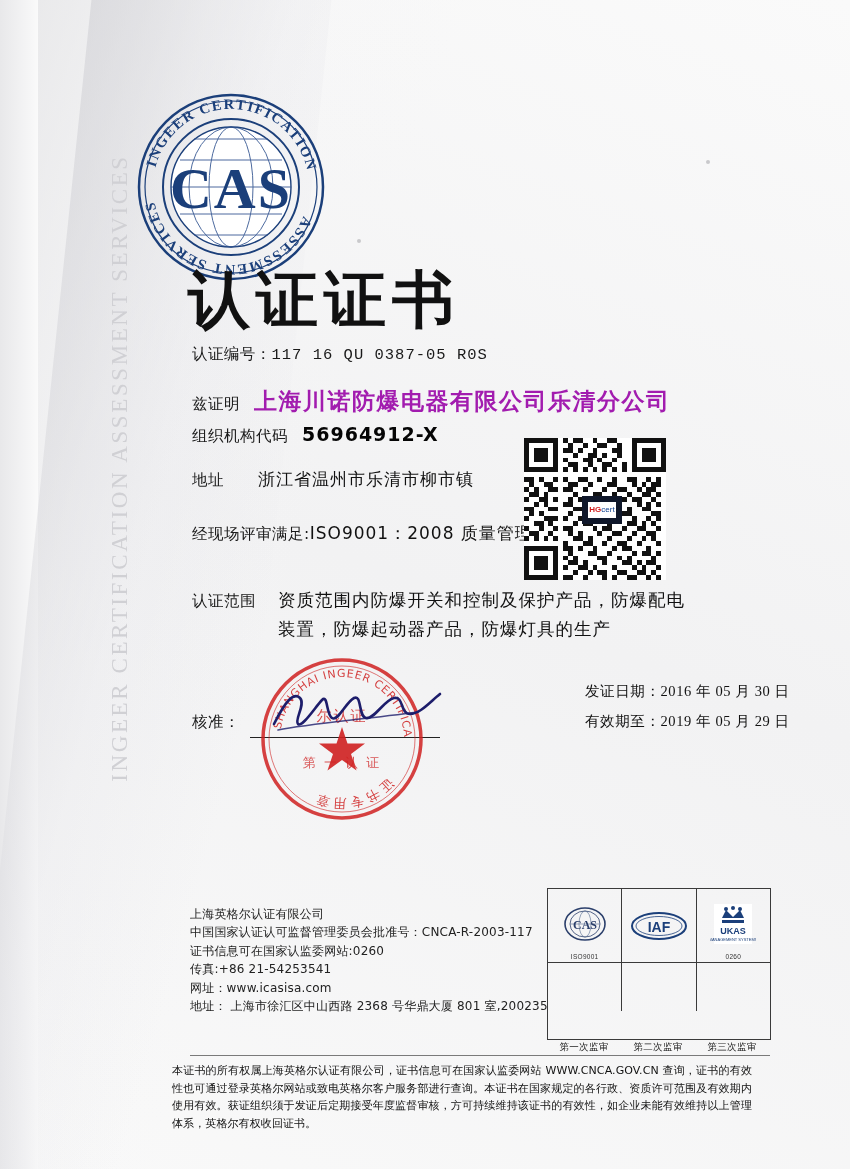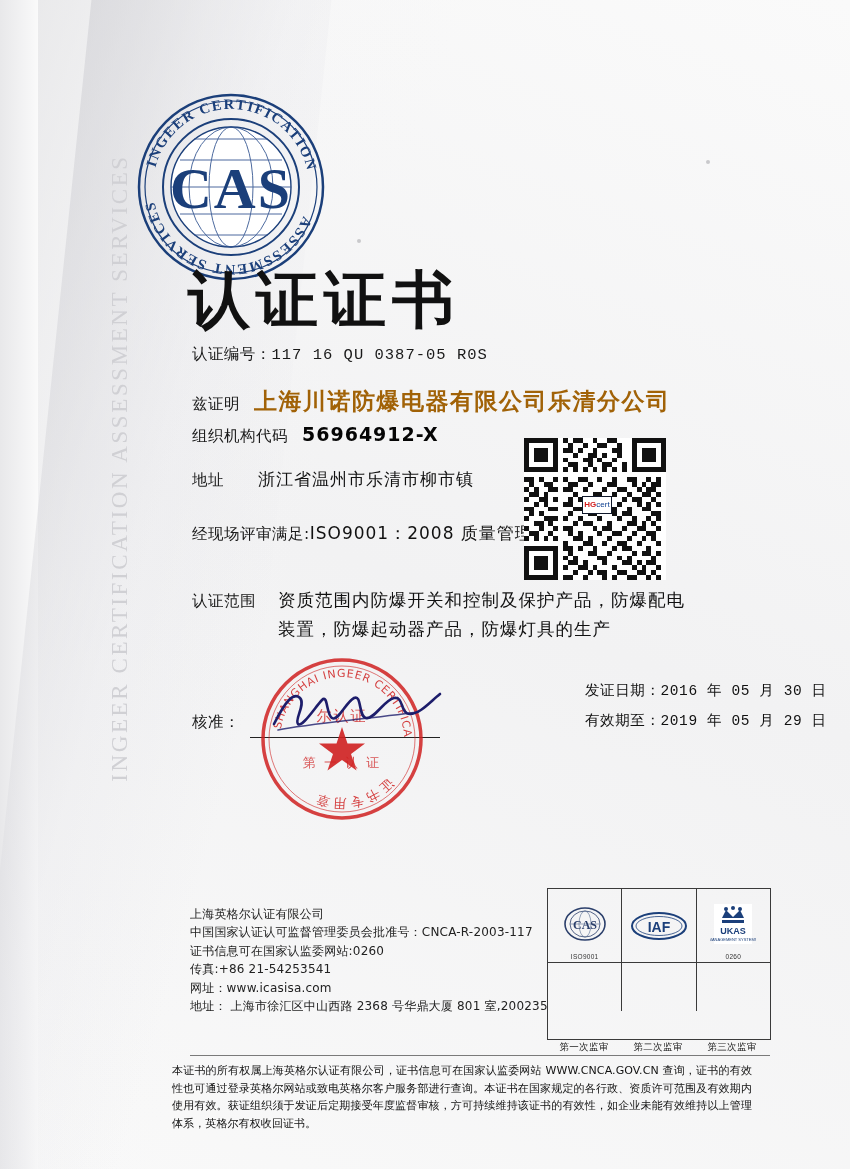--- a/index.html
+++ b/index.html
@@ -97,21 +97,21 @@
     font-family: "DejaVu Sans", sans-serif;
     font-size: 15.5px;
     color: #1a1a1a;
     letter-spacing: 0.5px;
     white-space: nowrap;
   }
   .val-big {
     font-family: Liberation Serif, serif;
     font-size: 23px;
     font-weight: bold;
-    color: #a16207;
+    color: #a21caf;
     letter-spacing: 1.5px;
   }
   .val-mid {
     font-family: "DejaVu Sans", sans-serif;
     font-size: 19px;
     font-weight: bold;
     color: #050505;
     letter-spacing: 1px;
   }
   .val-reg {
@@ -145,21 +145,21 @@
     width: 142px;
     height: 142px;
     background: #fff;
   }
   .qr svg { display:block; }
   .qr-logo {
     position: absolute;
     left: 58px; top: 58px;
     width: 28px; height: 16px;
     background: #fff;
-    border: 1px solid #0f172a;
+    border: 6px solid #0f172a;
     font-size: 8px;
     color: #0a3d8f;
     text-align: center;
     line-height: 16px;
     font-family: "Liberation Sans", sans-serif;
   }
   .qr-logo b { color: #d21d1d; }
   
   .approve {
     position: absolute;
@@ -192,21 +192,21 @@
     left: 258px;
     top: 655px;
     width: 168px;
     height: 168px;
   }
   
   .dates {
     position: absolute;
     left: 585px;
     top: 676px;
-    font-family: Liberation Mono, monospace;
+    font-family: Liberation Serif, serif;
     font-size: 14.5px;
     color: #111;
     letter-spacing: 0.6px;
     line-height: 30px;
   }
   
   .footer-info {
     position: absolute;
     left: 190px;
     top: 905px;

